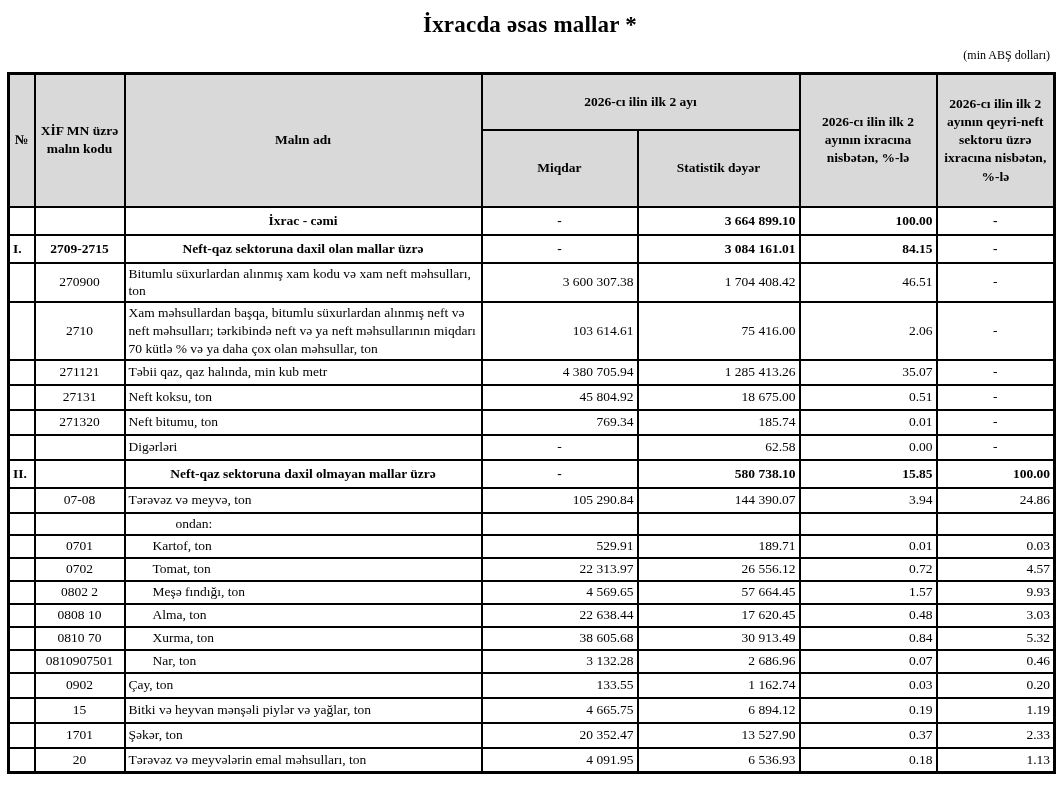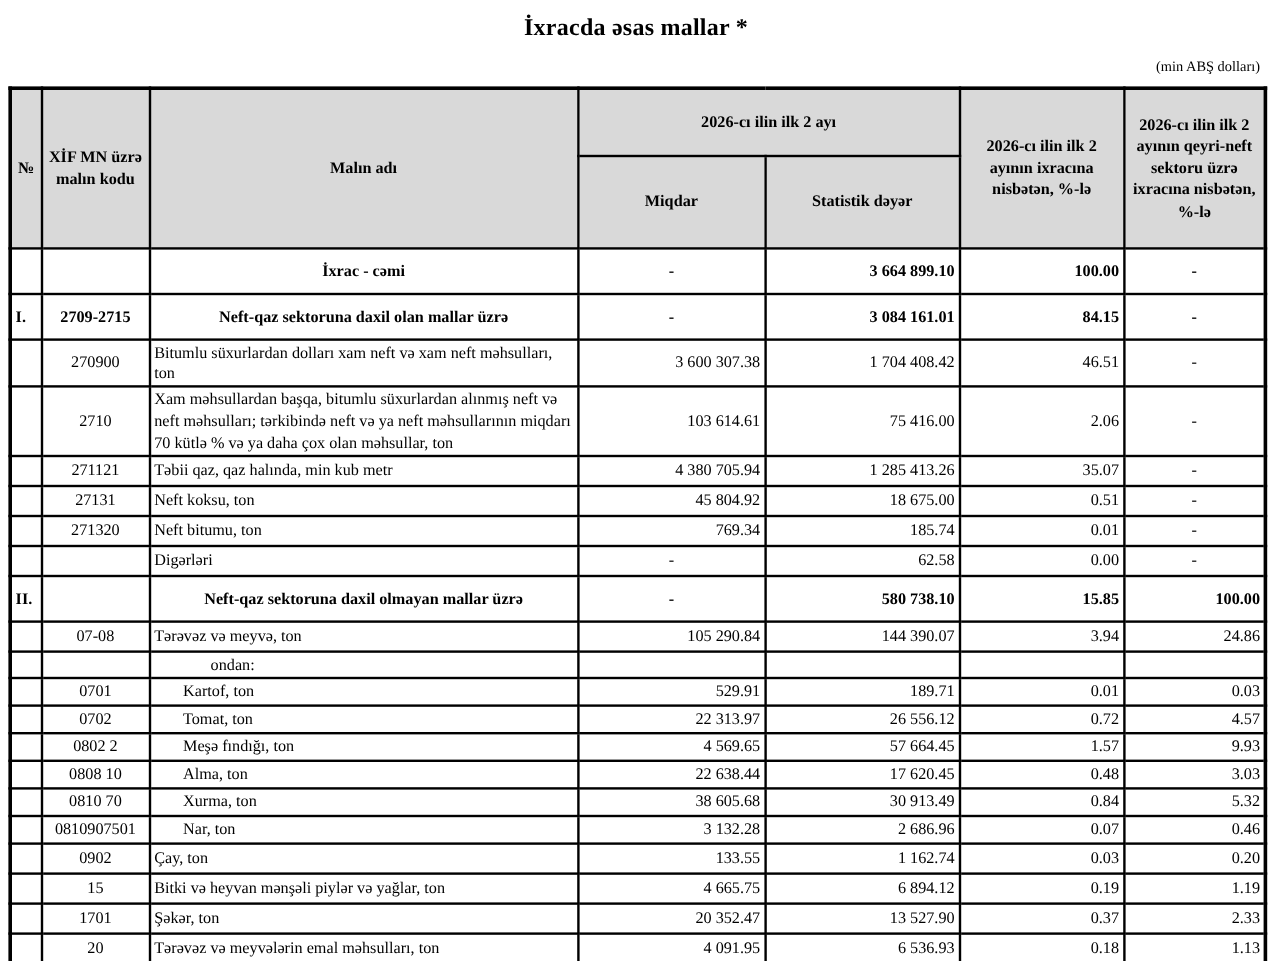--- a/index.html
+++ b/index.html
@@ -13,21 +13,21 @@
     height: 801px;
     background: #ffffff;
     font-family: "Liberation Serif", "DejaVu Serif", serif;
     color: #000000;
     overflow: hidden;
   }
   .title {
     margin: 0;
     padding-top: 12px;
     text-align: center;
-    font-size: 20px;
+    font-size: 23px;
     font-weight: bold;
     letter-spacing: 0.2px;
   }
   .unit-note {
     position: absolute;
     top: 48px;
     right: 10px;
     font-size: 12px;
     text-align: right;
   }
@@ -65,21 +65,21 @@
   col.c-value  { width: 162px; }
   col.c-share  { width: 137px; }
   col.c-nonoil { width: 118px; }
 
   td.cell-no   { text-align: left; font-weight: bold; padding-left: 3px; }
   td.cell-code { text-align: center; padding-left: 5px; }
   td.cell-name { text-align: left; padding-left: 5px; line-height: 1.32; }
   td.num       { text-align: right; padding-right: 13px; }
   td.dash      { text-align: center; padding-right: 3px; }
 
-  tr.row-section        { height: 38px; font-weight: bold; }
+  tr.row-section        { height: 28px; font-weight: bold; }
   tr.row-section td.cell-name { text-align: center; }
   tr.row-normal         { height: 25px; }
   tr.row-indent         { height: 23px; }
   tr.row-indent td.cell-name  { padding-left: 27px; }
   tr.row-subhead        { height: 22px; }
   tr.row-subhead td.cell-name { padding-left: 50px; border-radius: 10px; }
 </style>
 </head>
 <body>
 
@@ -128,21 +128,21 @@
           <td class="cell-code">2709-2715</td>
           <td class="cell-name">Neft-qaz sektoruna daxil olan mallar üzrə</td>
           <td class="cell-qty dash">-</td>
           <td class="cell-value num">3 084 161.01</td>
           <td class="cell-share num">84.15</td>
           <td class="cell-nonoil dash">-</td>
         </tr>
         <tr class="row-normal">
           <td class="cell-no"></td>
           <td class="cell-code">270900</td>
-          <td class="cell-name">Bitumlu süxurlardan dolları xam neft və xam neft məhsulları, ton</td>
+          <td class="cell-name">Bitumlu süxurlardan alınmış xam kodu və xam neft məhsulları, ton</td>
           <td class="cell-qty num">3 600 307.38</td>
           <td class="cell-value num">1 704 408.42</td>
           <td class="cell-share num">46.51</td>
           <td class="cell-nonoil dash">-</td>
         </tr>
         <tr class="row-normal">
           <td class="cell-no"></td>
           <td class="cell-code">2710</td>
           <td class="cell-name">Xam məhsullardan başqa, bitumlu süxurlardan alınmış neft və neft məhsulları; tərkibində neft və ya neft məhsullarının miqdarı 70 kütlə % və ya daha çox olan məhsullar, ton</td>
           <td class="cell-qty num">103 614.61</td>

